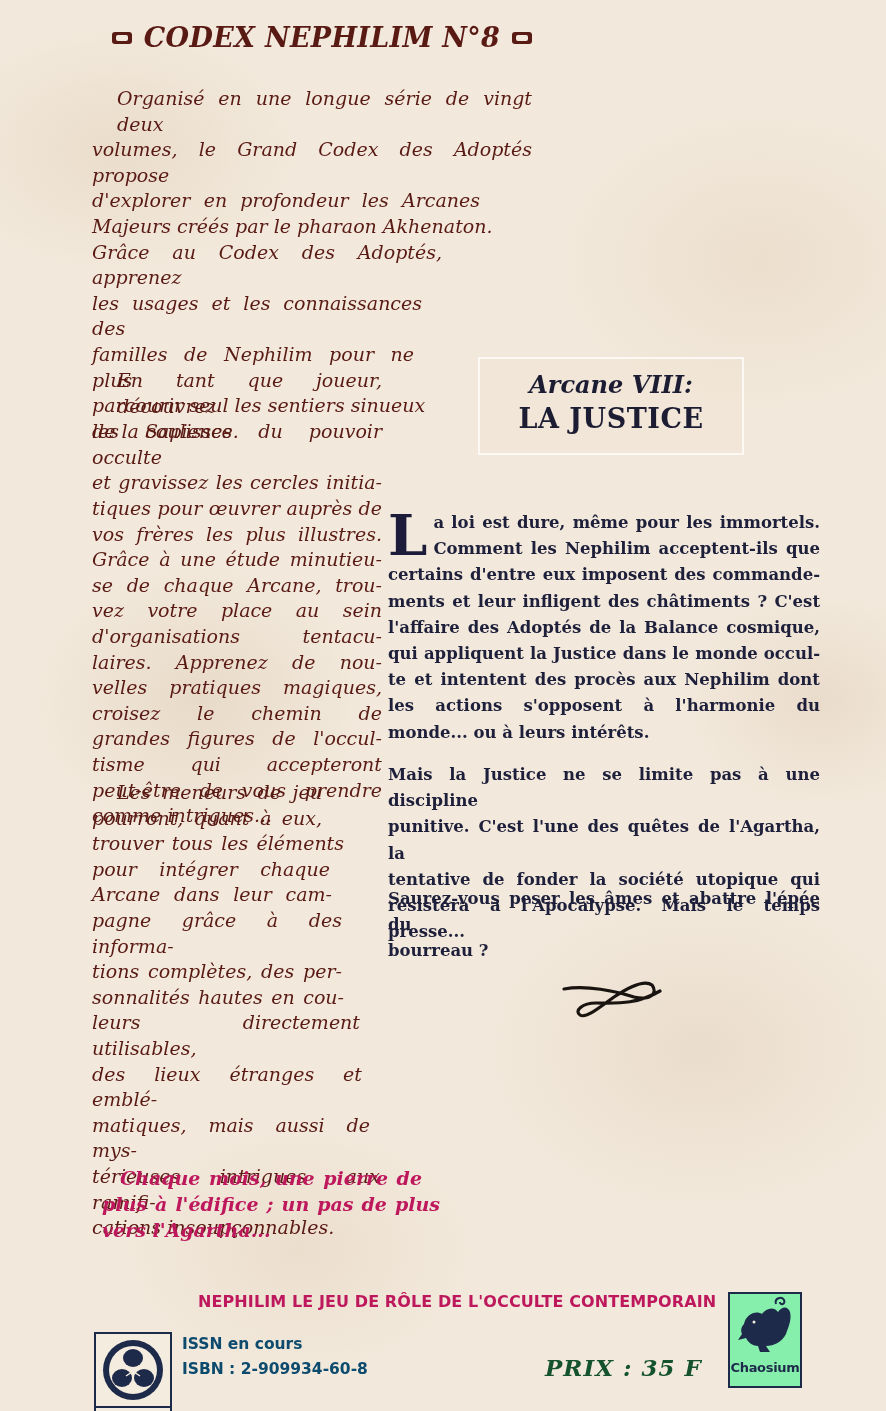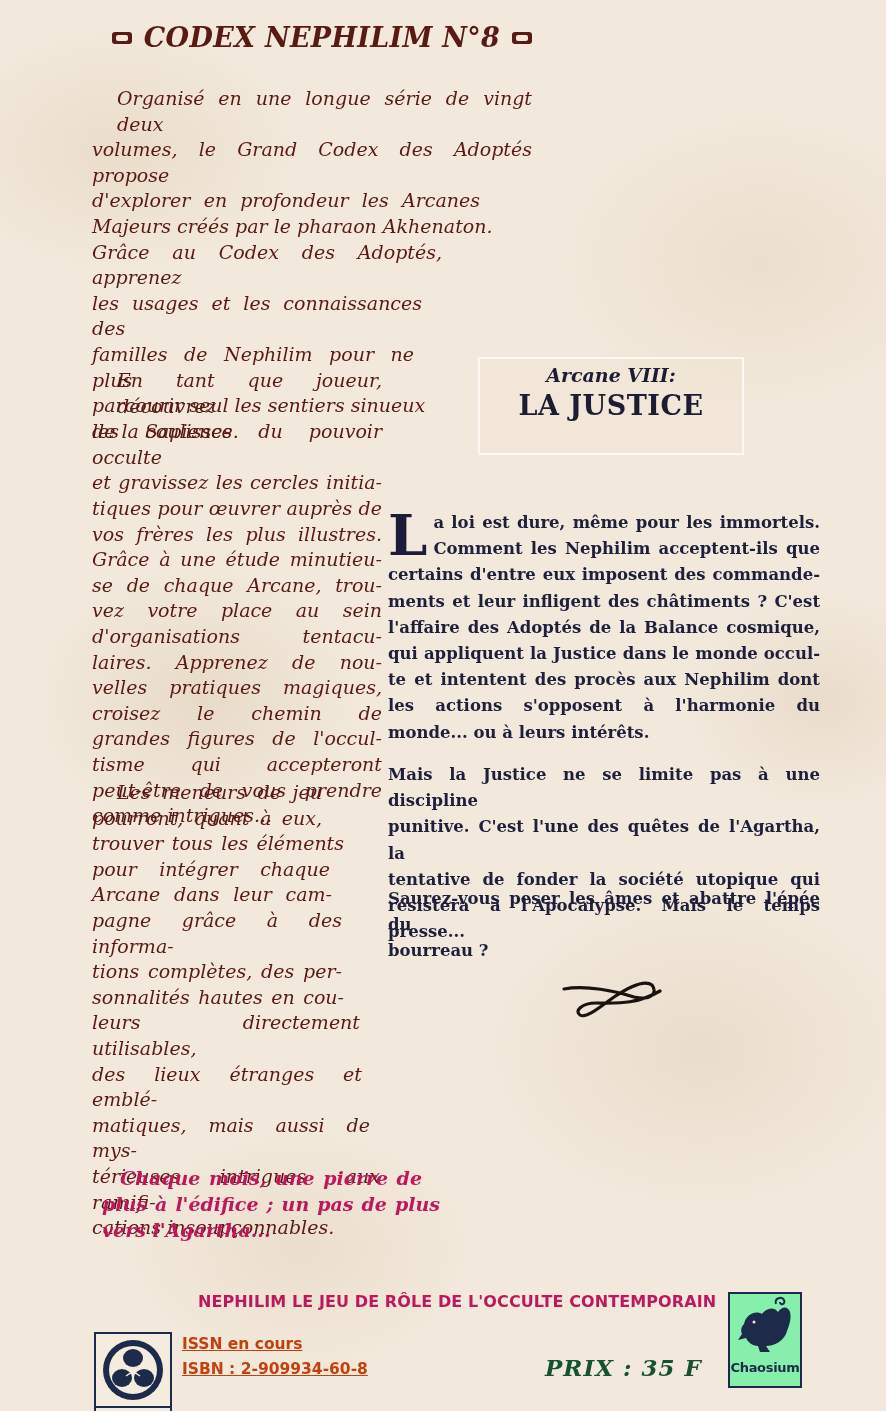--- a/index.html
+++ b/index.html
@@ -51,22 +51,22 @@
   }
 
   
   .arcane-box {
     left: 478px; top: 357px; width: 262px; height: 94px;
     border: 2px solid rgba(255,255,255,0.75);
     background: rgba(240,228,212,0.55);
     text-align: center;
   }
   .arcane-sub {
-    margin-top: 5px; font-family: "DejaVu Serif", serif; font-style: italic; font-weight: bold;
-    font-size: 19px; color: #1c1c33;
+    margin-top: 11px; font-family: "DejaVu Serif", serif; font-style: italic; font-weight: bold;
+    font-size: 24px; color: #1c1c33;
   }
   .arcane-title {
     margin-top: 4px; font-family: "DejaVu Serif", serif; font-weight: bold;
     font-size: 27px; color: #1c1c33; letter-spacing: 0.5px;
   }
 
   
   .bold-text {
     font-family: "DejaVu Serif", serif; font-weight: bold;
     color: #1e1f3a; font-size: 16.5px; line-height: 26.2px;
@@ -92,21 +92,21 @@
     font-family: "DejaVu Serif", serif; font-size: 11px; color: #1e2a4a;
     height: 18px; line-height: 18px;
   }
   .tagline {
     left: 198px; top: 1292px;
     font-family: "DejaVu Sans", sans-serif; font-weight: bold; font-size: 16px;
     color: #be185d; white-space: nowrap; letter-spacing: 0.1px;
   }
   .issn, .isbn {
     left: 182px; font-family: "DejaVu Sans", sans-serif; font-weight: bold;
-    font-size: 15.5px; color: #c2410c; white-space: nowrap; text-decoration: underline;
+    font-size: 15.5px; color: #0c4a6e; white-space: nowrap;
   }
   .issn { top: 1335px; }
   .isbn { top: 1360px; }
   .price {
     left: 545px; top: 1354px; font-family: "DejaVu Serif", serif; font-style: italic;
     font-weight: bold; font-size: 23px; color: #14532d; letter-spacing: 1px; white-space: nowrap;
   }
   .chaosium {
     left: 728px; top: 1292px; width: 70px; height: 92px;
     border: 2px solid #1e2a4a; background: #86efac;

